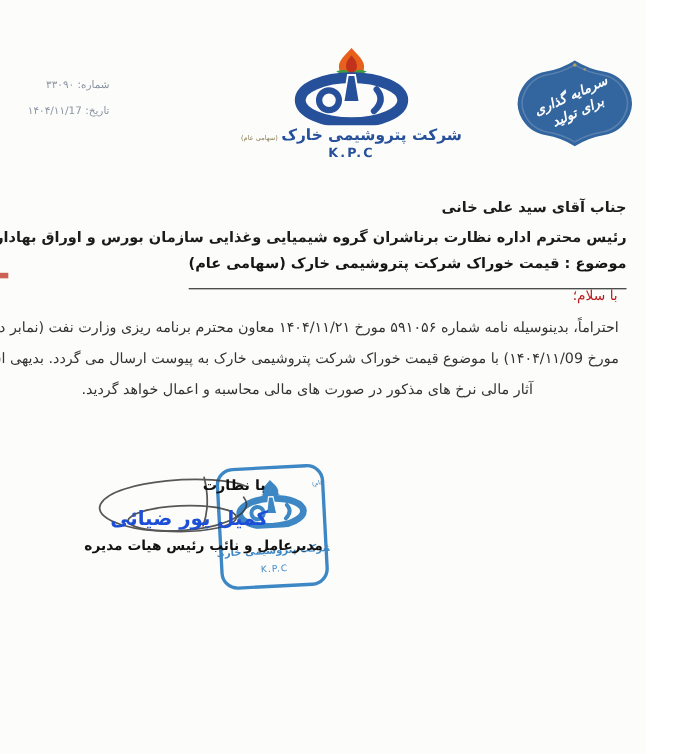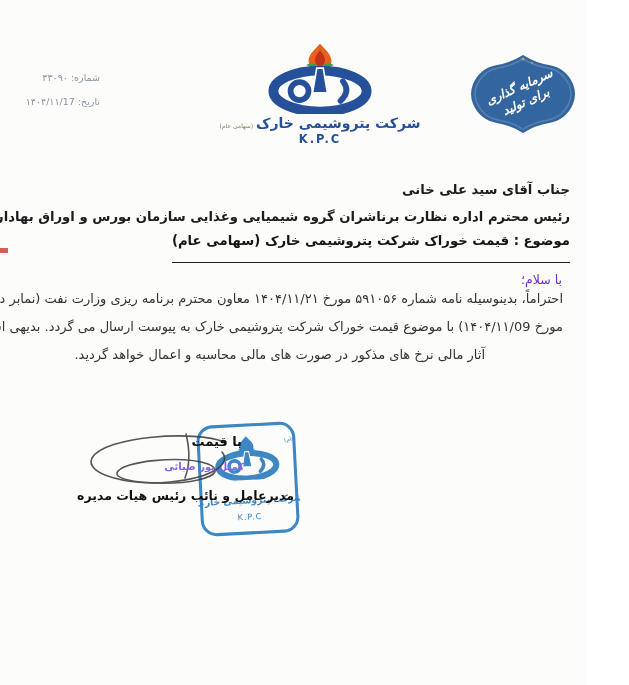--- a/index.html
+++ b/index.html
@@ -20,31 +20,31 @@
   .logo-abbr { direction:ltr; font-size:11.5px; font-weight:bold; color:#27509b; letter-spacing:2px; margin-top:1px; }
 
   
   .seal { position:absolute; left:466px; top:54px; width:114px; height:82px; }
   .seal text { font-family:"DejaVu Sans", sans-serif; }
 
   
   .recipient { position:absolute; right:17px; top:176px; text-align:right; font-weight:bold; font-size:13.2px; color:#1c1c1c; line-height:27px; white-space:nowrap; }
   .subject { position:absolute; right:17px; top:233px; font-weight:bold; font-size:13.2px; color:#151515; white-space:nowrap; }
   .subject .subject-text { display:inline-block; border-bottom:1.5px solid #222; padding-bottom:14px; }
-  .salutation { position:absolute; right:25px; top:272px; font-size:12.5px; color:#6d28d9; }
+  .salutation { position:absolute; right:25px; top:261px; font-size:12.5px; color:#b91c1c; }
 
   
   .body-block { position:absolute; right:24px; top:288px; text-align:right; font-size:13px; color:#333; }
   .body-line { white-space:nowrap; height:28px; line-height:22px; }
   .body-line.indent-3 { margin-right:78px; }
 
   
   .sig-block { position:absolute; left:46px; top:430px; width:260px; height:125px; z-index:2; }
   .sig-closing { position:absolute; right:64px; top:4px; font-weight:bold; font-size:13px; color:#111; white-space:nowrap; z-index:3; }
-  .sig-name { position:absolute; right:62px; top:31px; font-weight:bold; font-size:10px; color:#8b5cf6; white-space:nowrap; z-index:3;margin-left:12px; }
+  .sig-name { position:absolute; right:62px; top:31px; font-weight:bold; font-size:18px; color:#1d4ed8; white-space:nowrap; z-index:3;margin-left:12px; }
   .sig-title { position:absolute; right:12px; top:58px; font-weight:bold; font-size:12.5px; color:#111; white-space:nowrap; z-index:3; }
   .sig-scribble { position:absolute; left:20px; top:-2px; width:185px; height:72px; z-index:2; }
 
   
   .stamp { position:absolute; left:197px; top:422px; width:102px; height:114px; transform:rotate(-3deg); opacity:0.93; z-index:1; }
   .stamp text { font-family:"DejaVu Sans", sans-serif; }
   .kpc-use-stamp { color:#2e7fc0; --flame:#2e7fc0; --flame-core:#2e7fc0; --leaf:#2e7fc0; }
 
   
   .bourse { position:absolute; left:366px; top:404px; width:195px; text-align:center; direction:ltr; }
@@ -123,21 +123,21 @@
   </div>
 
   <div class="sig-block">
     <svg class="sig-scribble" viewBox="0 0 185 72">
       <g fill="none" stroke="#3a3a3a" stroke-width="1.6" opacity="0.85" stroke-linecap="round">
         <path d="M158,14 C130,2 38,8 26,30 C18,46 62,58 104,54 C146,50 166,36 156,24"></path>
         <path d="M142,36 C116,27 54,33 51,45 C49,55 104,58 132,52 C154,47 152,40 142,36"></path>
         <path d="M120,6 C123,18 125,34 119,50"></path>
       </g>
     </svg>
-    <div class="sig-closing">با قیمت</div>
+    <div class="sig-closing">با نظارت</div>
     <div class="sig-name">کمیل پور ضیائی</div>
     <div class="sig-title">مدیرعامل و نائب رئیس هیات مدیره</div>
   </div>
 
   <svg class="stamp" viewBox="0 0 100 112">
     <rect x="3" y="3" width="94" height="106" rx="14" fill="none" stroke="#2e7fc0" stroke-width="3"></rect>
     <use href="#kpc-mark" x="12" y="13" width="76" height="44" class="kpc-use-stamp"></use>
     <text x="88" y="22" font-size="5.5" fill="#2e7fc0" text-anchor="end" transform="rotate(-14 88 22)">(سهامی عام)</text>
     <text x="50" y="80" font-size="9" font-weight="bold" fill="#2e7fc0" text-anchor="middle">شرکت پتروشیمی خارک</text>
     <text x="50" y="96" font-size="8" fill="#2e7fc0" text-anchor="middle" letter-spacing="1">K.P.C</text>

